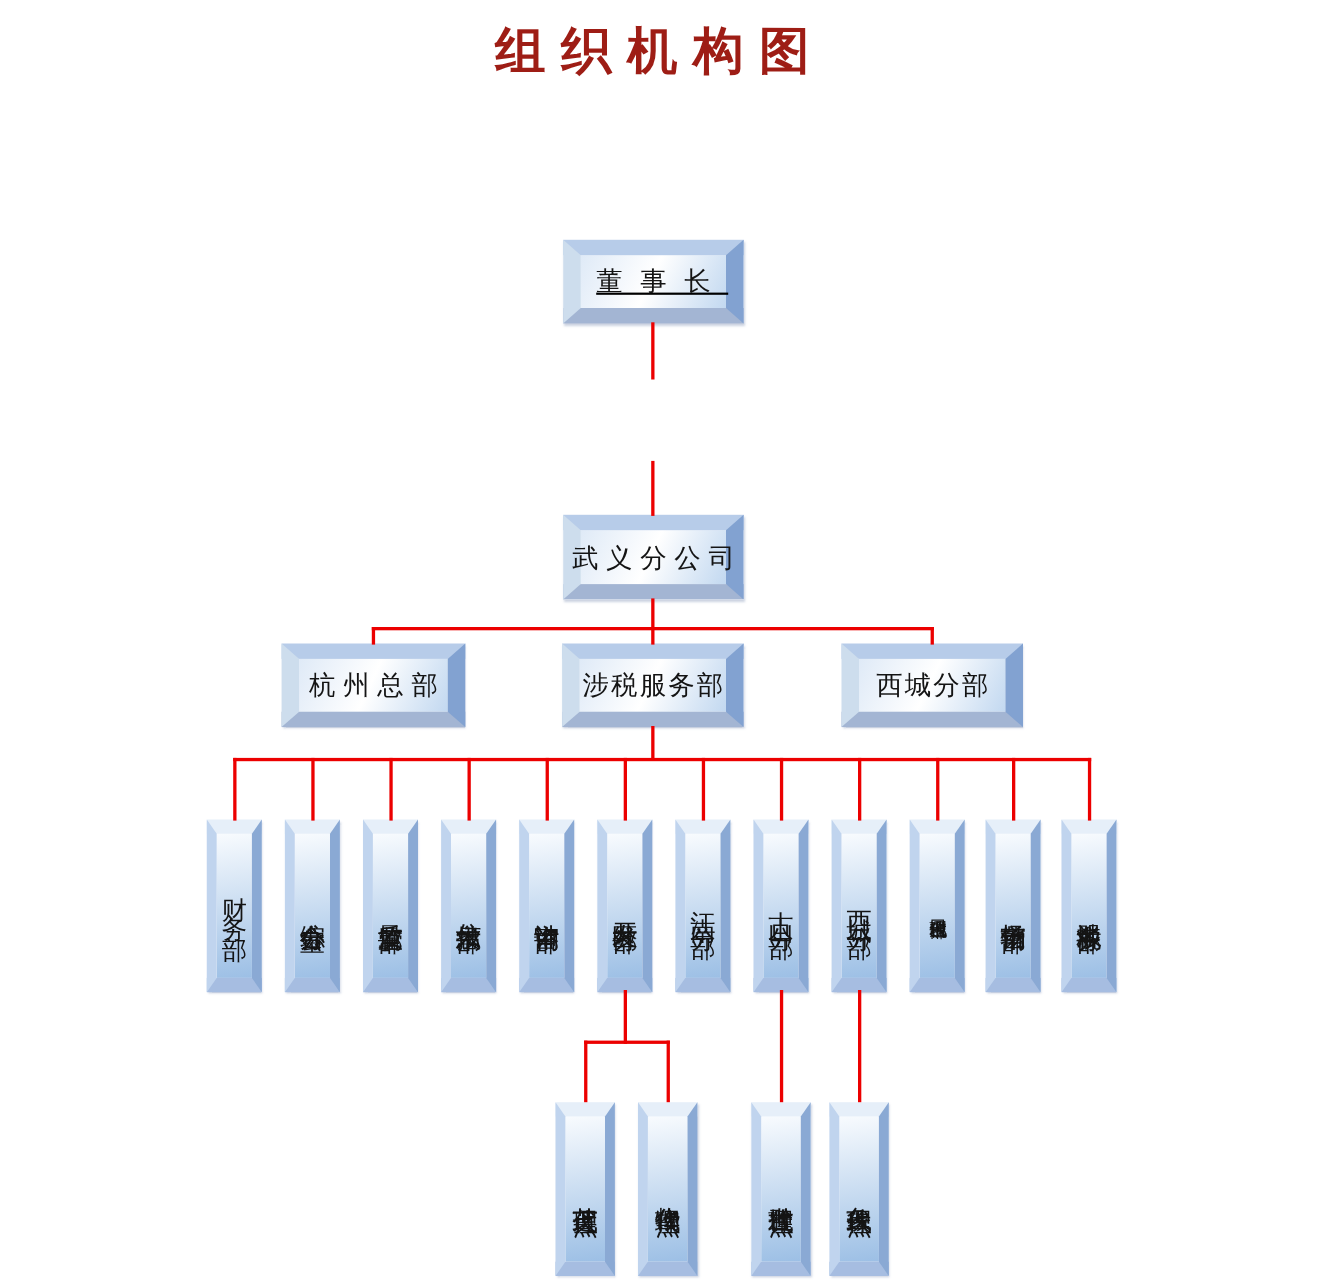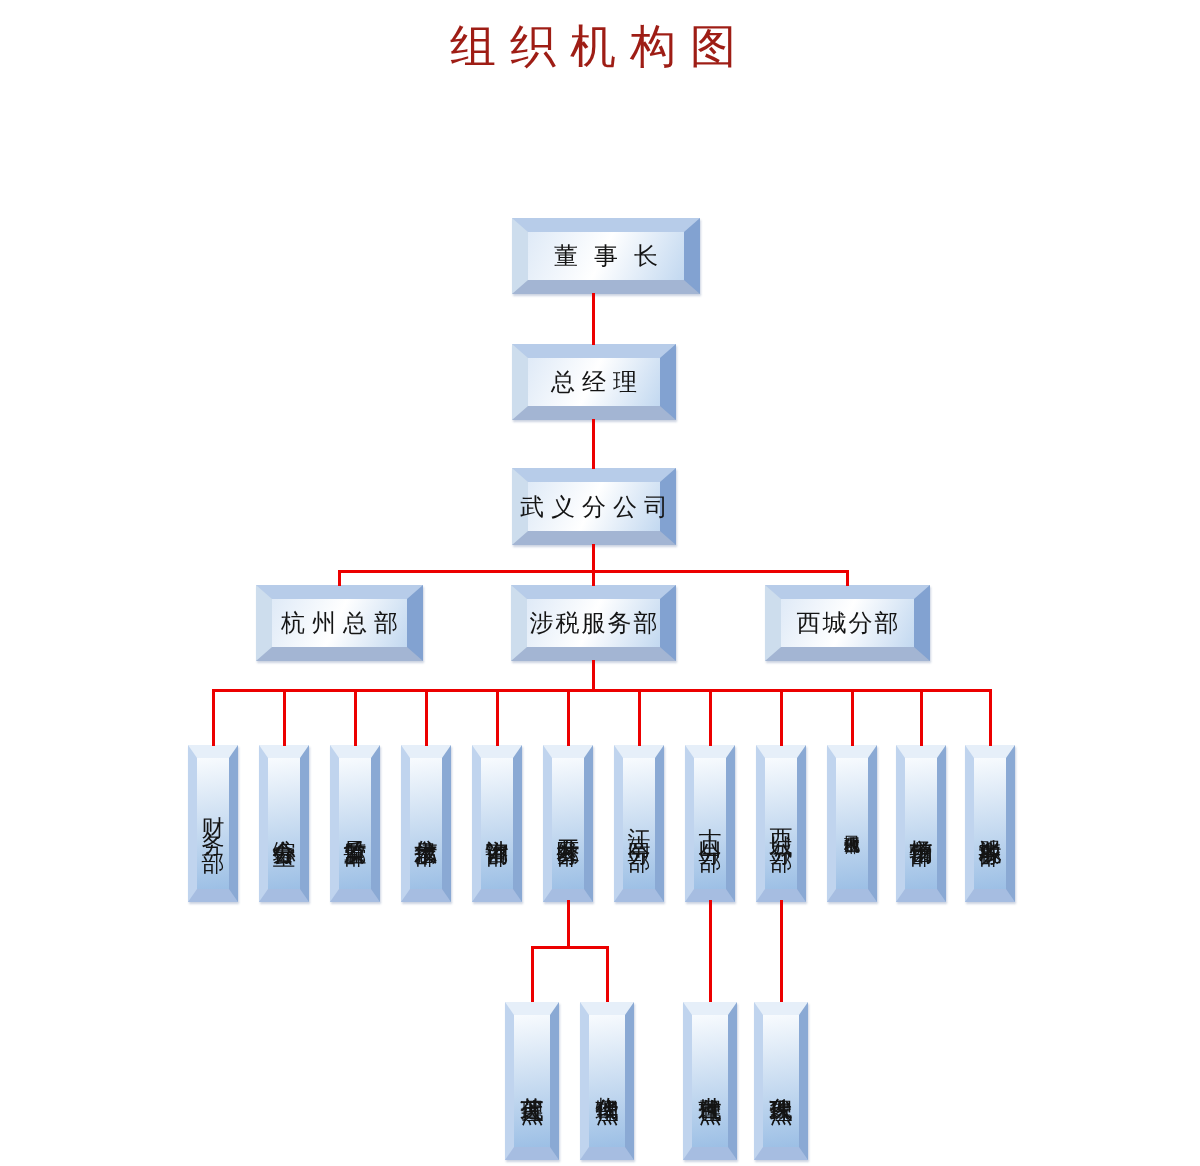--- a/index.html
+++ b/index.html
@@ -15,21 +15,21 @@
     background: #ffffff;
     overflow: hidden;
     font-family: "Liberation Serif", "DejaVu Serif", serif;
   }
   .page-title {
     position: absolute;
     top: 16px; left: 0;
     width: 100%;
     text-align: center;
     font-family: "DejaVu Sans", sans-serif;
-    font-weight: 400;
+    font-weight: 700;
     font-size: 46px;
     letter-spacing: 14px;
     color: var(--title-color);
   }
   
   .hbox {
     position: absolute;
     border-style: solid;
     border-width: 14px 16px;
     border-color: #b7cce9 #82a2d1 #a3b5d3 #cddded;
@@ -75,25 +75,22 @@
   .v { width: 3px; }
   .h { height: 3px; }
 </style>
 </head>
 <body>
 
 <div class="canvas">
 
   <div class="page-title">组织机构图</div>
 
-  <div class="hbox" style="left:512px; top:218px; width:188px; height:76px;">
+  <div class="hbox" style="left:512px; top:218px; width:164px; height:76px;text-decoration:underline;">
     <span class="hlabel ls-wide">董事长</span>
-  </div>
-  <div class="hbox" style="left:512px; top:344px; width:164px; height:76px;">
-    <span class="hlabel ls-mid">总经理</span>
   </div>
   <div class="hbox" style="left:512px; top:468px; width:164px; height:77px;">
     <span class="hlabel ls-mid">武义分公司</span>
   </div>
 
   <div class="hbox" style="left:256px; top:585px; width:167px; height:76px;">
     <span class="hlabel ls-mid">杭州总部</span>
   </div>
   <div class="hbox" style="left:511px; top:585px; width:165px; height:76px;">
     <span class="hlabel ls-sm">涉税服务部</span>

